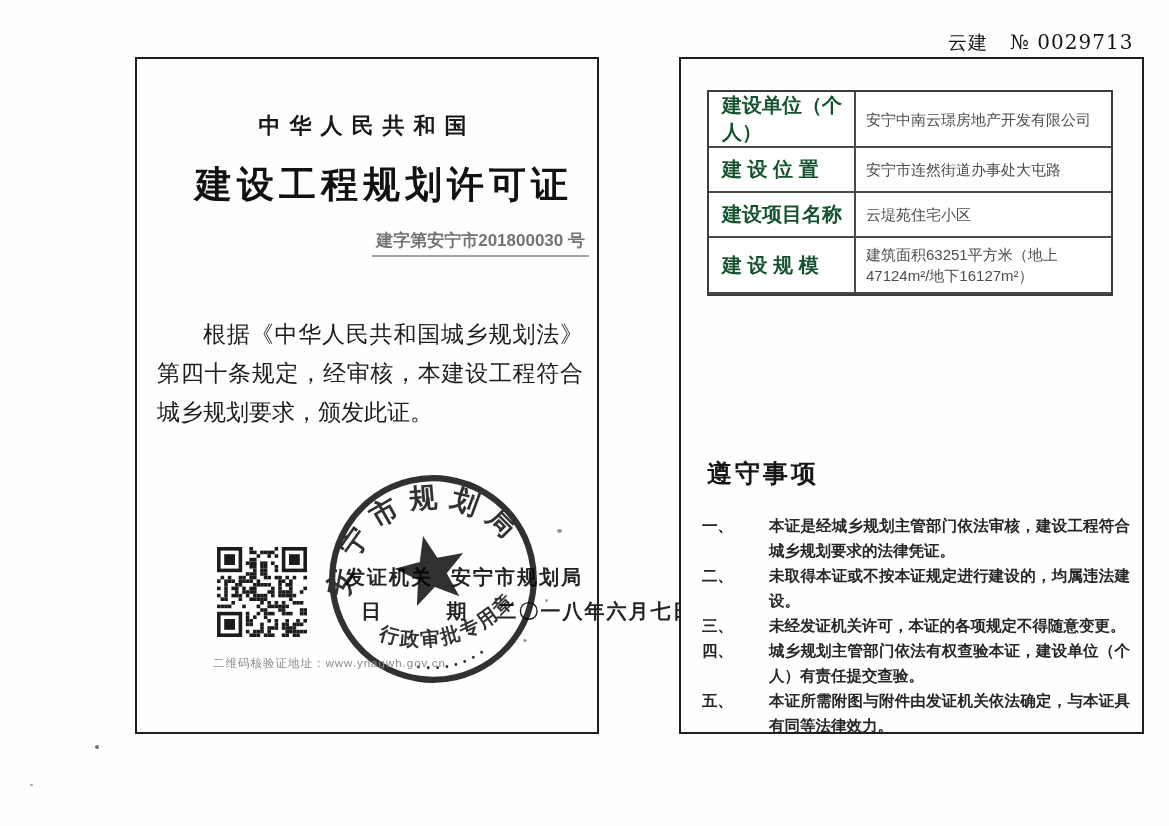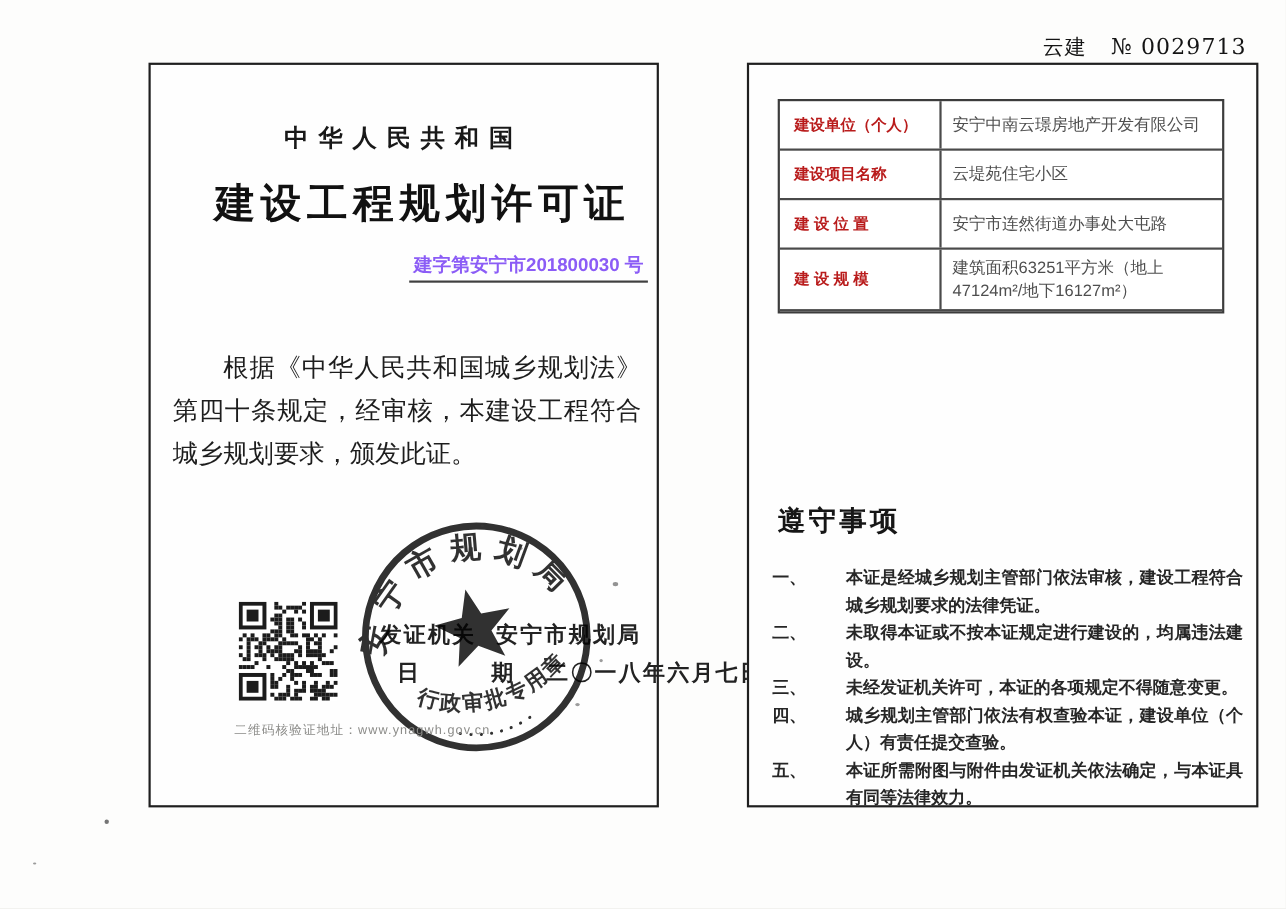--- a/index.html
+++ b/index.html
@@ -16,42 +16,42 @@
   
   .page{position:absolute;top:57px;height:673px;background:#fefefe;border:2px solid #1f1f1f;}
   .page-left{left:135px;width:460px;}
   .page-right{left:679px;width:461px;}
   
   .country{position:absolute;top:52px;left:0;right:0;text-align:center;
     font-size:22px;font-weight:600;letter-spacing:9px;color:#181818;}
   .cert-title{position:absolute;top:101px;left:0;right:0;text-align:center;
     font-size:37px;font-weight:800;letter-spacing:5px;color:#111;padding-left:34px;}
   .permit-no{position:absolute;top:170px;right:8px;font-size:17px;font-weight:700;
-    border-bottom:2px solid #404040;padding:0 4px 3px 4px;color:#8b5cf6;}
+    border-bottom:2px solid #a3a3a3;padding:0 4px 3px 4px;color:#737373;}
   .grant-text{position:absolute;top:256px;left:20px;right:14px;
     font-size:23px;line-height:39px;text-indent:2em;font-weight:500;color:#1d1d1d;text-align:justify;}
   .qr{position:absolute;left:80px;top:488px;width:90px;height:90px;}
   .issue-line{position:absolute;left:208px;top:505px;font-size:20px;font-weight:700;
     letter-spacing:2px;white-space:nowrap;color:#222;}
   .issue-line .val{margin-left:18px;}
   .date-line{position:absolute;left:224px;top:539px;font-size:20px;font-weight:700;
     letter-spacing:2px;white-space:nowrap;color:#222;}
   .date-line .lbl{letter-spacing:30px;}
   .qr-caption{position:absolute;left:76px;top:597px;font-size:11.5px;color:#8b8b88;
     letter-spacing:1px;}
   
   .seal{position:absolute;left:188px;top:412px;width:216px;height:216px;
     transform:rotate(-13deg);mix-blend-mode:multiply;opacity:.9;}
   
   .info-table{position:absolute;left:26px;top:31px;width:402px;border:2px solid #3c3c3c;
     background:#fff;}
   .trow{display:flex;border-bottom:2px solid #4a4a4a;min-height:43px;}
   .trow.tall{min-height:54px;}
   .tlabel{width:132px;flex:0 0 132px;border-right:2px solid #4a4a4a;
-    display:flex;align-items:center;padding-left:13px;font-size:14px;font-weight:700;color:#b91c1c;}
+    display:flex;align-items:center;padding-left:13px;font-size:20px;font-weight:700;color:#14532d;}
   .tvalue{flex:1;display:flex;align-items:center;padding:4px 6px 4px 10px;
     font-size:15px;color:#4e4e4e;line-height:21px;}
   .tattach{height:142px;position:relative;padding:10px 8px 0 13px;}
   .attach-label{font-size:15px;font-weight:700;color:#1e1e1e;}
   .note{margin-top:24px;font-size:13.5px;line-height:21px;color:#555;text-indent:1.5em;
     letter-spacing:.2px;}
   
   .comp-heading{position:absolute;left:26px;top:398px;font-size:25px;font-weight:800;
     letter-spacing:3px;color:#161616;}
   .comp-list{position:absolute;left:21px;top:454px;width:428px;}
@@ -335,26 +335,26 @@
   </div>
 
   <div class="page page-right">
 
     <div class="info-table">
       <div class="trow">
         <div class="tlabel">建设单位（个人）</div>
         <div class="tvalue">安宁中南云璟房地产开发有限公司</div>
       </div>
       <div class="trow">
+        <div class="tlabel">建 设 位 置</div>
+        <div class="tvalue">安宁市连然街道办事处大屯路</div>
+      </div>
+      <div class="trow">
         <div class="tlabel">建设项目名称</div>
         <div class="tvalue">云堤苑住宅小区</div>
-      </div>
-      <div class="trow">
-        <div class="tlabel">建 设 位 置</div>
-        <div class="tvalue">安宁市连然街道办事处大屯路</div>
       </div>
       <div class="trow tall">
         <div class="tlabel">建 设 规 模</div>
         <div class="tvalue">建筑面积63251平方米（地上47124m²/地下16127m²）</div>
       </div>
     </div>
 
     <div class="comp-heading">遵守事项</div>
 
     <div class="comp-list">

